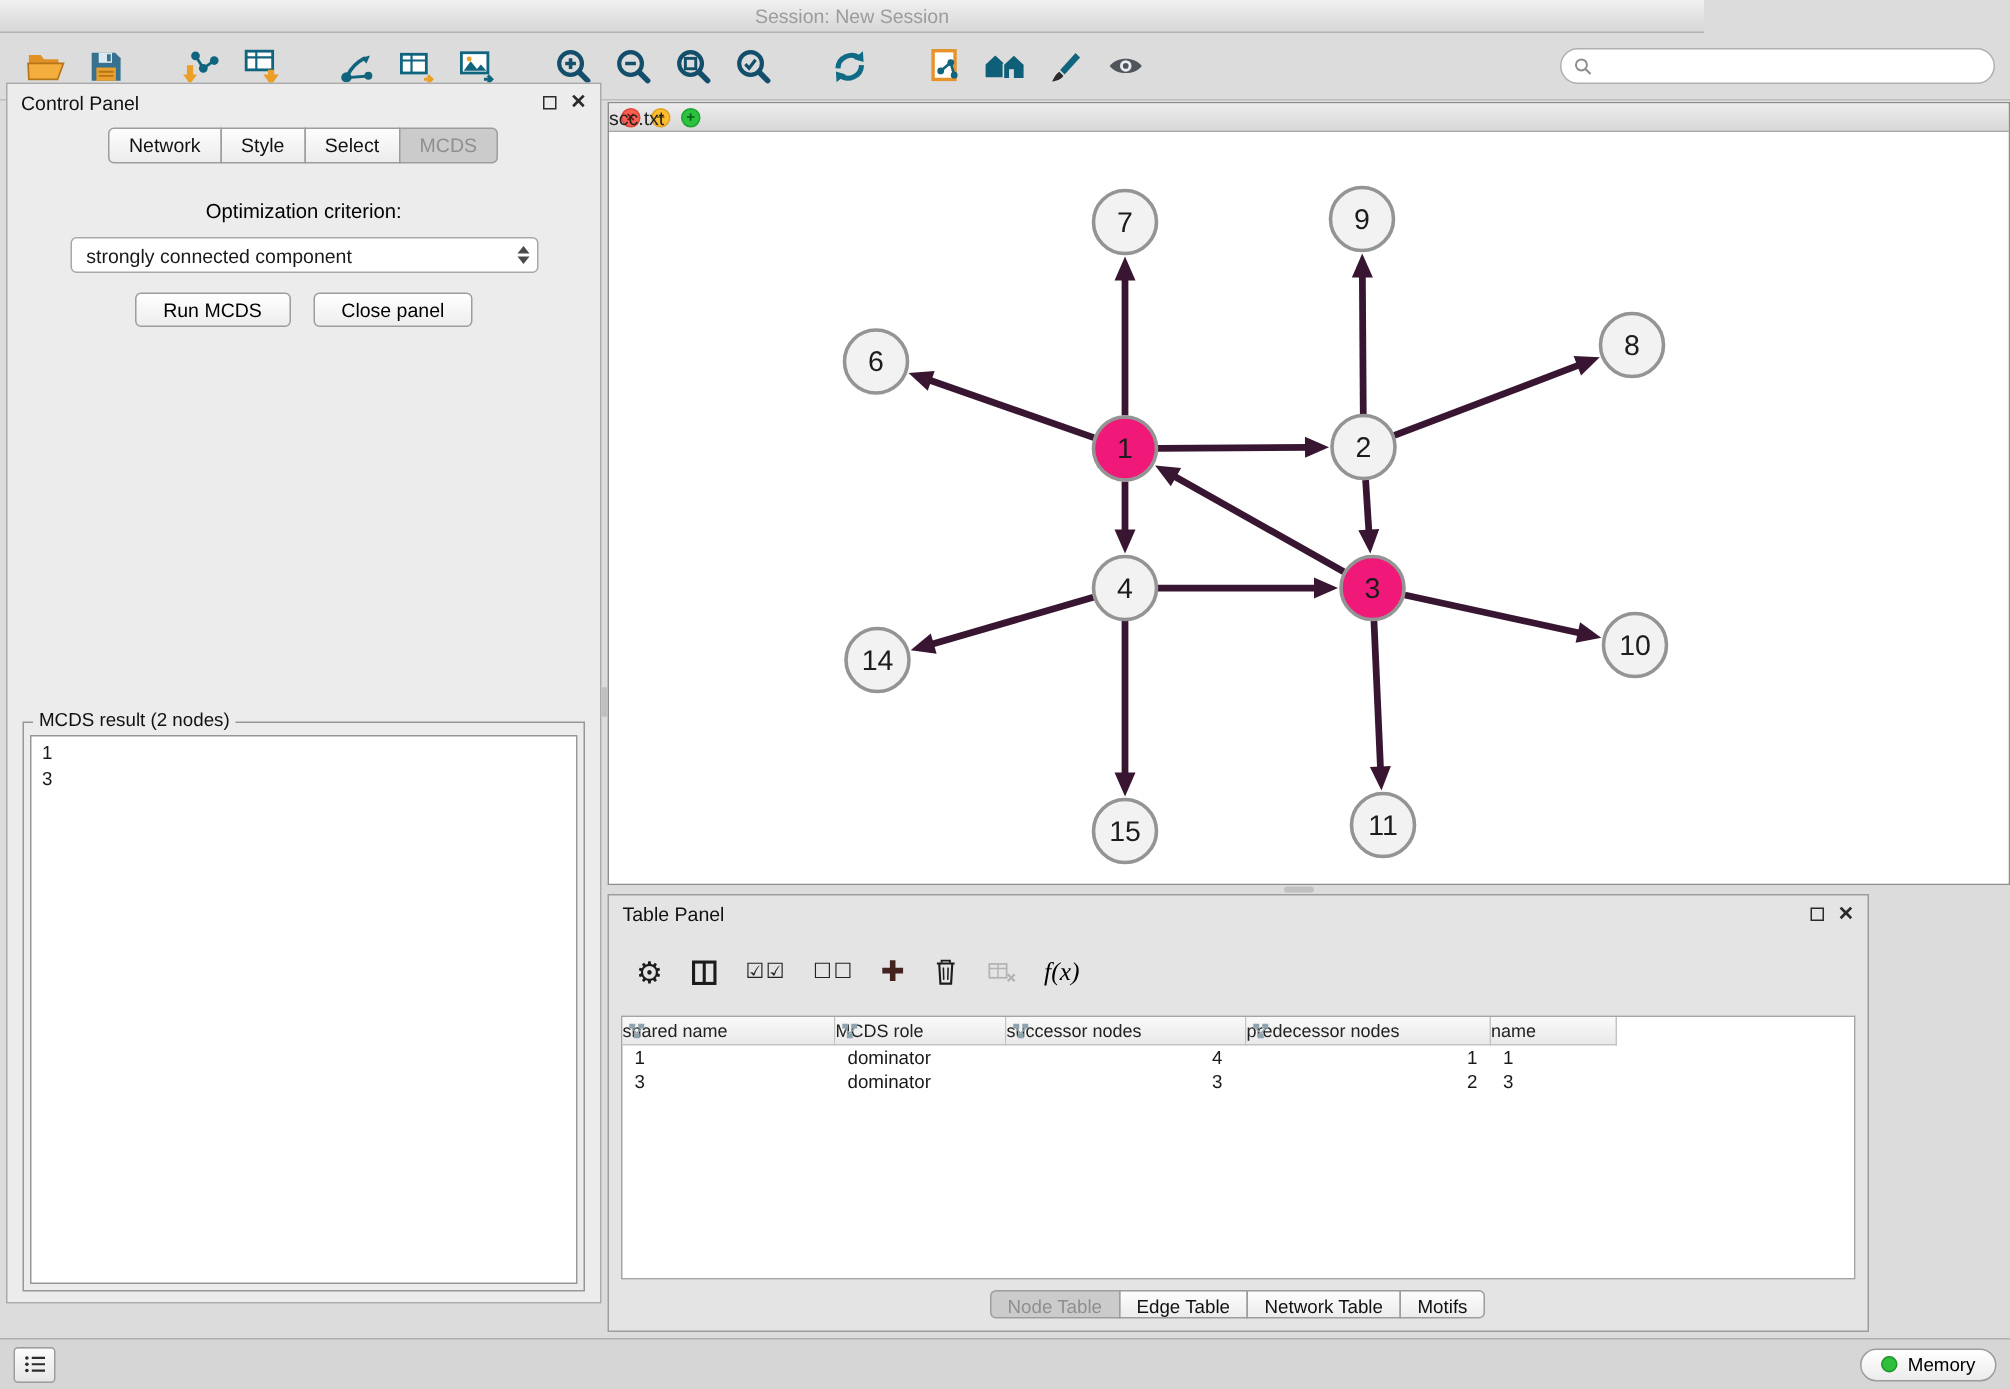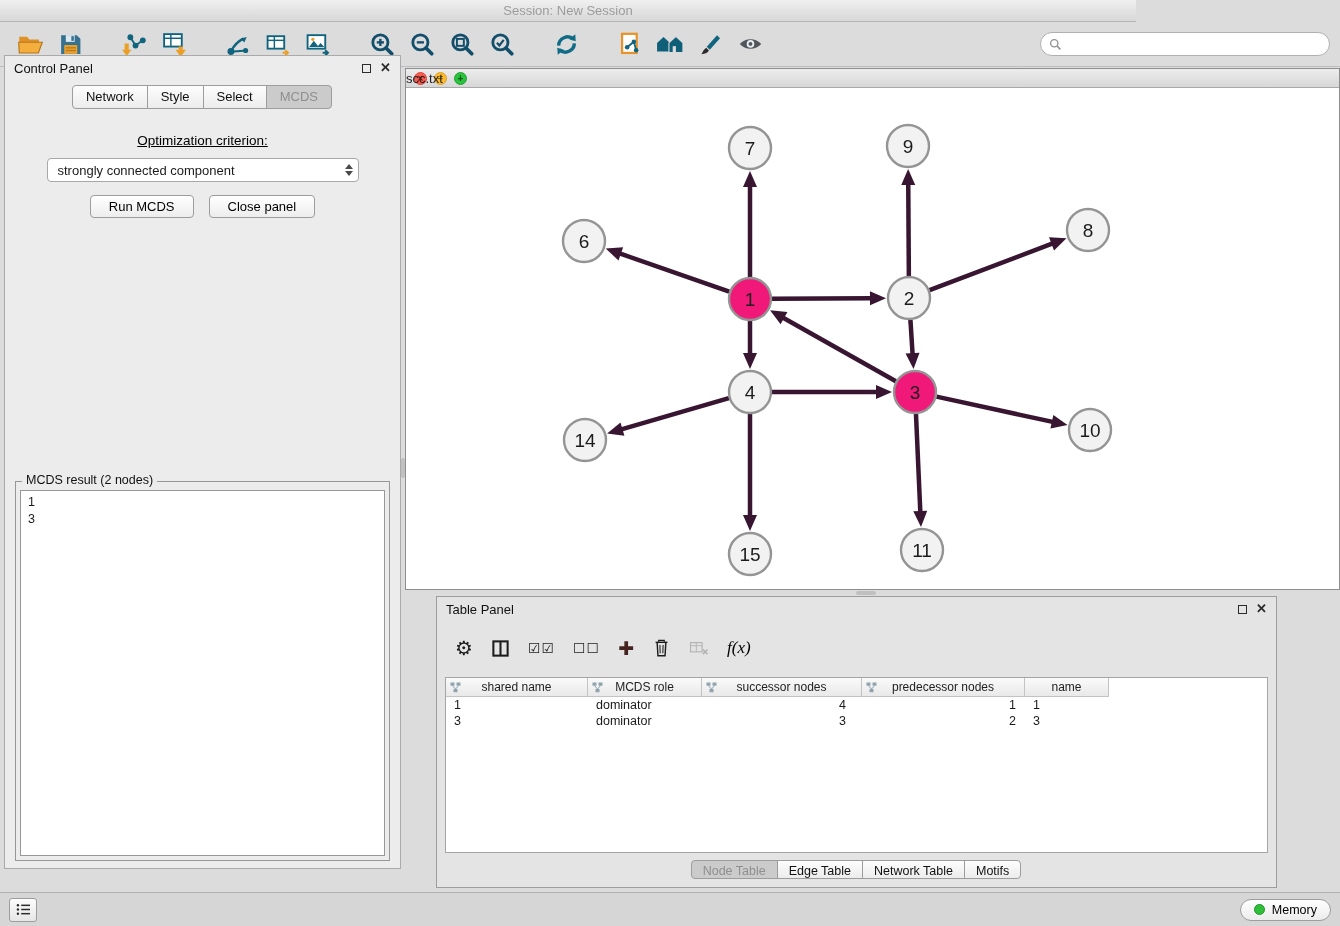--- a/index.html
+++ b/index.html
@@ -32,21 +32,21 @@
   .win-btns { margin-left:auto; display:flex; align-items:center; gap:9px; }
   .wb-square { width:9px; height:9px; border:1.5px solid #2b2b2b; display:inline-block; cursor:pointer; }
   .wb-x { font-size:13px; font-weight:bold; color:#2b2b2b; line-height:10px; cursor:pointer; }
   .cp-tabs { display:flex; justify-content:center; margin-top:5px; }
   .tab { padding:3px 13px 4px; font-size:13px; background:linear-gradient(#fdfdfd,#ececec);
     border:1px solid #9d9d9d; margin-left:-1px; color:#111; cursor:pointer; }
   .tab:first-child { border-radius:4px 0 0 4px; }
   .tab:last-child { border-radius:0 4px 4px 0; }
   .tab.active { background:#cbcbcb; color:#8f8f8f; }
   .cp-body { position:absolute; left:1px; right:1px; top:54px; bottom:1px; background:#ececec; }
-  .opt-label { text-align:center; margin-top:23px; font-size:13.5px; color:#000;text-decoration:underline; }
+  .opt-label { text-align:center; margin-top:23px; font-size:13.5px; color:#000; }
   .dropdown { width:312px; margin:10px auto 0; height:24px; background:#fff;
     border:1px solid #a8a8a8; border-radius:4px; display:flex; align-items:center;
     padding:0 5px 0 10px; font-size:13px; cursor:pointer; }
   .spinner { margin-left:auto; display:flex; flex-direction:column; align-items:center; gap:2px; }
   .tri-up { width:0; height:0; border-left:4px solid transparent; border-right:4px solid transparent; border-bottom:5px solid #4a4a4a; }
   .tri-down { width:0; height:0; border-left:4px solid transparent; border-right:4px solid transparent; border-top:5px solid #4a4a4a; }
   .btn-row { display:flex; justify-content:center; gap:15px; margin-top:13px; }
   .aqua-btn { background:linear-gradient(#ffffff,#ededed); border:1px solid #9d9d9d;
     border-radius:4px; padding:3px 18px; font-size:13px; font-family:"Liberation Sans",sans-serif; cursor:pointer; }
   .result-box { position:absolute; left:9px; right:9px; top:371px; bottom:6px; border:1px solid #979797; }
@@ -63,33 +63,33 @@
     line-height:12px; font-size:10px; font-weight:bold; cursor:pointer; flex:0 0 auto; }
   .tl.red { background:#f95f52; border:1px solid #dd4437; color:#7e160c; }
   .tl.yellow { background:#fdbd2e; border:1px solid #dfa122; color:#8a5d00; }
   .tl.green { background:#2ac23f; border:1px solid #1ea331; color:#0a5c18; }
   .net-title { position:absolute; left:0; right:0; text-align:left; font-size:13px; color:#222; pointer-events:none; }
   .net-canvas { position:absolute; left:0; right:0; top:19px; bottom:0; background:#fff; overflow:hidden; }
   #graph-svg text { font:19px "Liberation Sans", sans-serif; fill:#1c1c1c; }
 
   
   .table-panel { position:absolute; left:405px; top:596px; width:841px; height:292px;
-    background:#e4e4e4; border:1px solid #9d9d9d;margin-left:31px; }
+    background:#e4e4e4; border:1px solid #9d9d9d; }
   .tp-toolbar { position:absolute; left:18px; top:36px; height:30px; display:flex; align-items:center; gap:18px; }
   .ticon { display:flex; align-items:center; justify-content:center; border:none; background:transparent; cursor:pointer; padding:0; }
   .gear-glyph { font-size:20px; color:#1c1c1c; font-family:"DejaVu Sans",sans-serif; line-height:20px; }
   .chk-glyph { font-size:14px; letter-spacing:1px; color:#222; font-family:"DejaVu Sans",sans-serif; }
   .plus-glyph { font-size:19px; font-weight:bold; color:#44231f; font-family:"DejaVu Sans",sans-serif; }
   .fx-glyph { font-family:"Liberation Serif",serif; font-style:italic; font-size:17px; color:#000000; }
   .table-container { position:absolute; left:8px; right:8px; top:80px; height:176px;
     background:#fff; border:1px solid #a5a5a5; overflow:hidden; }
   .thead { display:flex; height:19px; }
   .th { position:relative; border-right:1px solid #c3c3c3; border-bottom:1px solid #c3c3c3;
     background:linear-gradient(#fafafa,#e9e9e9); font-size:12px; display:flex; align-items:center;
-    justify-content:center; color:#222; cursor:pointer; }
+    justify-content:flex-start; color:#222; cursor:pointer; }
   .th .type-ic { position:absolute; left:4px; top:4px; }
   .c0{width:142px;} .c1{width:114px;} .c2{width:160px;} .c3{width:163px;} .c4{width:84px;}
   .tr { display:flex; height:16px; font-size:12.5px; align-items:center; cursor:default; }
   .td { padding-left:8px; overflow:hidden; white-space:nowrap; }
   .td.num-r { text-align:right; padding-right:16px; padding-left:0; }
   .td.num-r2 { text-align:right; padding-right:9px; padding-left:0; }
   .tp-tabs { position:absolute; left:0; right:0; bottom:8px; display:flex; justify-content:center; }
   .tp-tabs .tab { font-size:12.5px; padding:3px 11px 0; }
 
   

